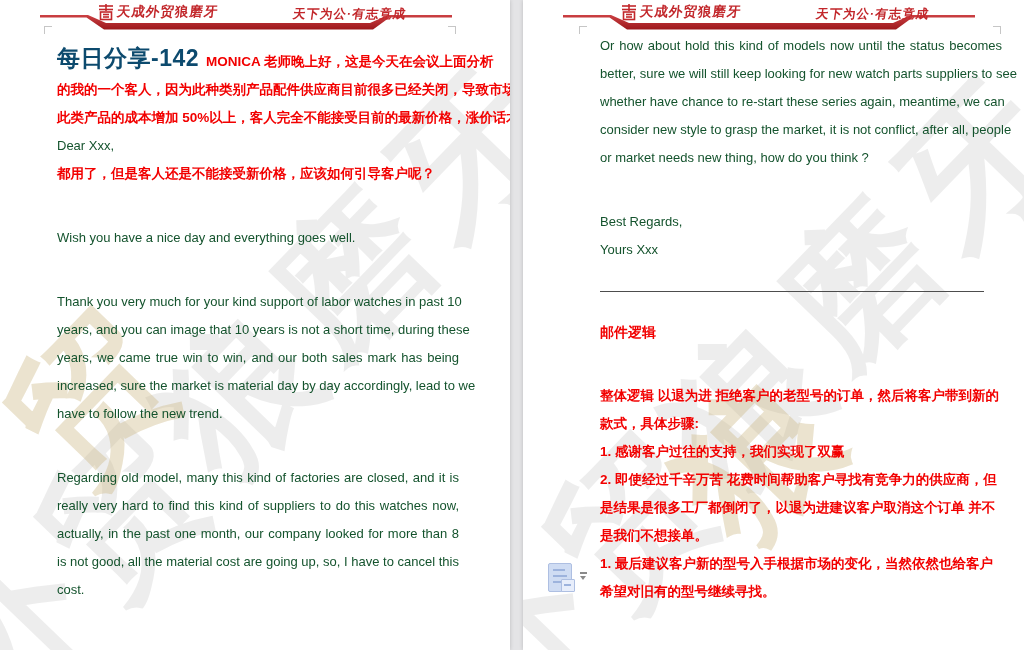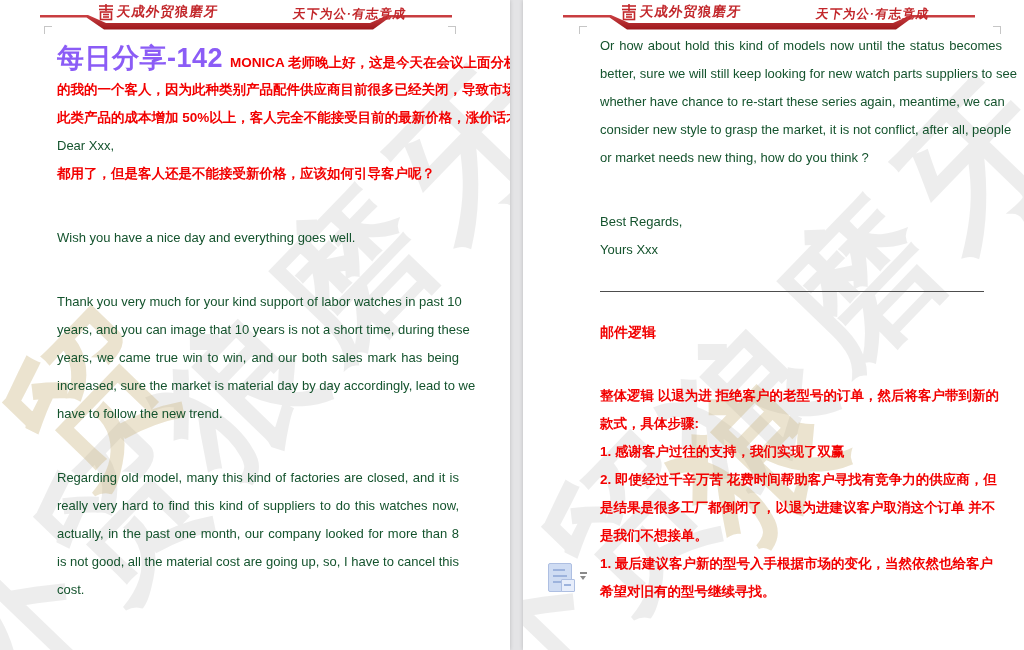--- a/index.html
+++ b/index.html
@@ -39,21 +39,21 @@
   .pr-body{left:77px;top:32px;}
 
   .ln{height:28px;line-height:28px;}
   .en{font-size:13px;color:#14532d;}
   .jl{text-align:justify;text-align-last:justify;white-space:nowrap;}
   .jl-last{text-align:left;white-space:nowrap;}
   .cn{font-size:13.5px;font-weight:bold;color:#f20000;white-space:nowrap;}
   .gap{margin-top:36px;}
 
   .t-row{height:36px;line-height:36px;white-space:nowrap;}
-  .t-head{font-size:27px;font-weight:bold;color:#8b5cf6;letter-spacing:0.5px;margin-top:36px;}
+  .t-head{font-size:23px;font-weight:bold;color:#0c4a6e;letter-spacing:0.5px;margin-top:36px;}
   .t-note{font-size:13.5px;font-weight:bold;color:#f20000;margin-left:7px;}
 
   .divider{border-top:1.5px solid #4d4d4d;width:384px;margin-top:27px;}
   .sec-title{margin-top:26px;font-size:14px;}
 
   
   .paste-btn{position:absolute;left:546px;top:561px;width:46px;height:34px;z-index:3;cursor:pointer;}
   .paste-doc{position:absolute;left:2px;top:2px;width:22px;height:27px;background:#cfdcf3;
              border:1px solid #aebfe2;border-radius:2px;}
   .paste-doc .l{position:absolute;left:4px;height:2px;background:#9db3dd;}

